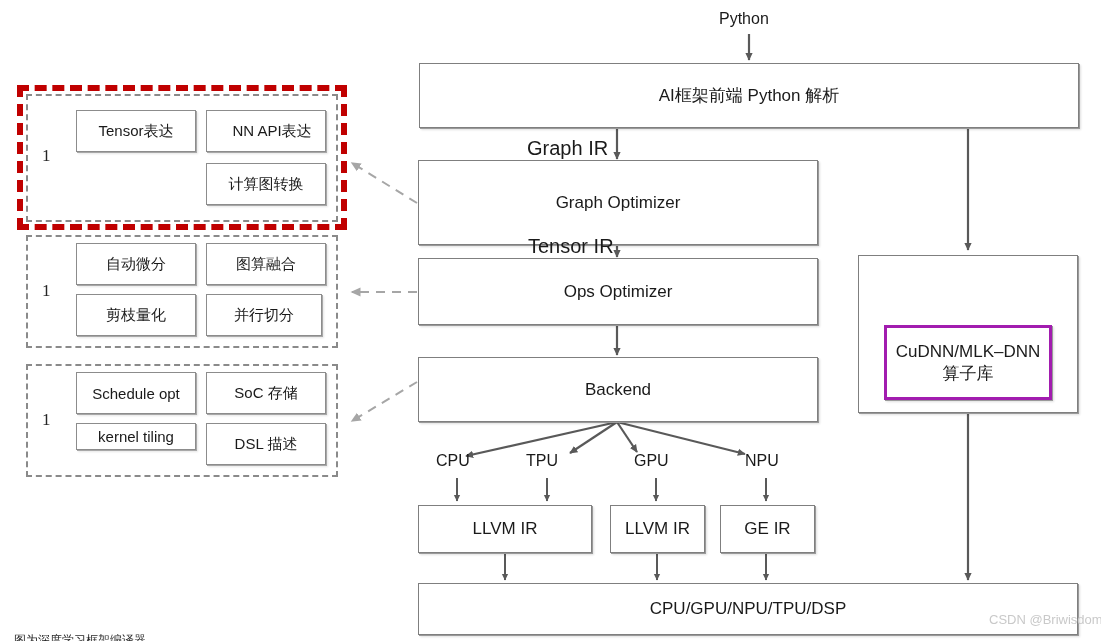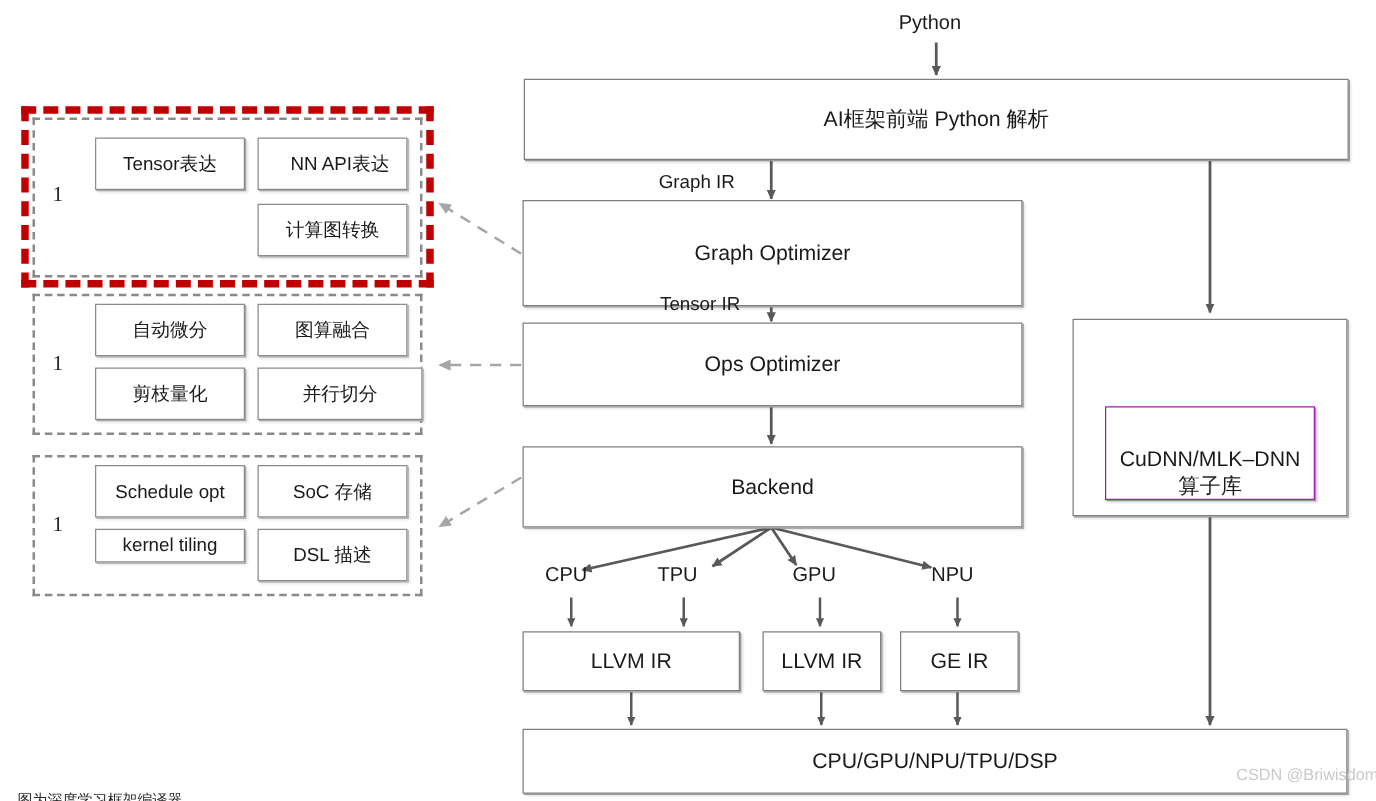--- a/index.html
+++ b/index.html
@@ -34,22 +34,21 @@
     border: 1px solid #7f7f7f;
     box-shadow: 1px 1px 0 0 #9a9a9a, 2px 2px 2px rgba(0,0,0,0.12);
     display: flex;
     align-items: center;
     justify-content: center;
     text-align: center;
     color: #1a1a1a;
     line-height: 1.25;
   }
   .box.thin {
-    border: 1px solid #a21caf;
-    justify-content: flex-end;
+    border: 3px solid #a21caf;
   }
   
   .cell {
     position: absolute;
     box-sizing: border-box;
     background: #ffffff;
     border: 1px solid #8c8c8c;
     box-shadow: 1px 1px 0 0 #a8a8a8, 2px 2px 2px rgba(0,0,0,0.10);
     display: flex;
     align-items: center;
@@ -73,21 +72,21 @@
   }
   .group-index {
     position: absolute;
     font-family: "Liberation Serif", "DejaVu Serif", serif;
     font-size: 17px;
     color: #252525;
   }
   
   .label {
     position: absolute;
-    font-size: 15px;
+    font-size: 20px;
     color: #1a1a1a;
     white-space: nowrap;
   }
   .label.big {
     font-size: 16px;
   }
   .watermark {
     position: absolute;
     font-size: 13px;
     color: #c9c9c9;
@@ -184,21 +183,21 @@
   <div class="cell" style="left:76px; top:110px; width:120px; height:42px;">Tensor表达</div>
   <div class="cell" style="left:206px; top:110px; width:120px; height:42px;padding-left:12px;">NN API表达</div>
   <div class="cell" style="left:206px; top:163px; width:120px; height:42px;">计算图转换</div>
 
   <div class="group-dash" style="left:26px; top:235px; width:312px; height:113px;"></div>
   <div class="group-index" style="left:42px; top:281px;">1</div>
 
   <div class="cell" style="left:76px; top:243px; width:120px; height:42px;">自动微分</div>
   <div class="cell" style="left:206px; top:243px; width:120px; height:42px;">图算融合</div>
   <div class="cell" style="left:76px; top:294px; width:120px; height:42px;">剪枝量化</div>
-  <div class="cell" style="left:206px; top:294px; width:132px; height:42px;">并行切分</div>
+  <div class="cell" style="left:206px; top:294px; width:116px; height:42px;">并行切分</div>
 
   <div class="group-dash" style="left:26px; top:364px; width:312px; height:113px;"></div>
   <div class="group-index" style="left:42px; top:410px;">1</div>
 
   <div class="cell" style="left:76px; top:372px; width:120px; height:42px;">Schedule opt</div>
   <div class="cell" style="left:206px; top:372px; width:120px; height:42px;">SoC 存储</div>
   <div class="cell" style="left:76px; top:423px; width:120px; height:27px;">kernel tiling</div>
   <div class="cell" style="left:206px; top:423px; width:120px; height:42px;">DSL 描述</div>
 
   <div class="label big" style="left:719px; top:10px;">Python</div>

